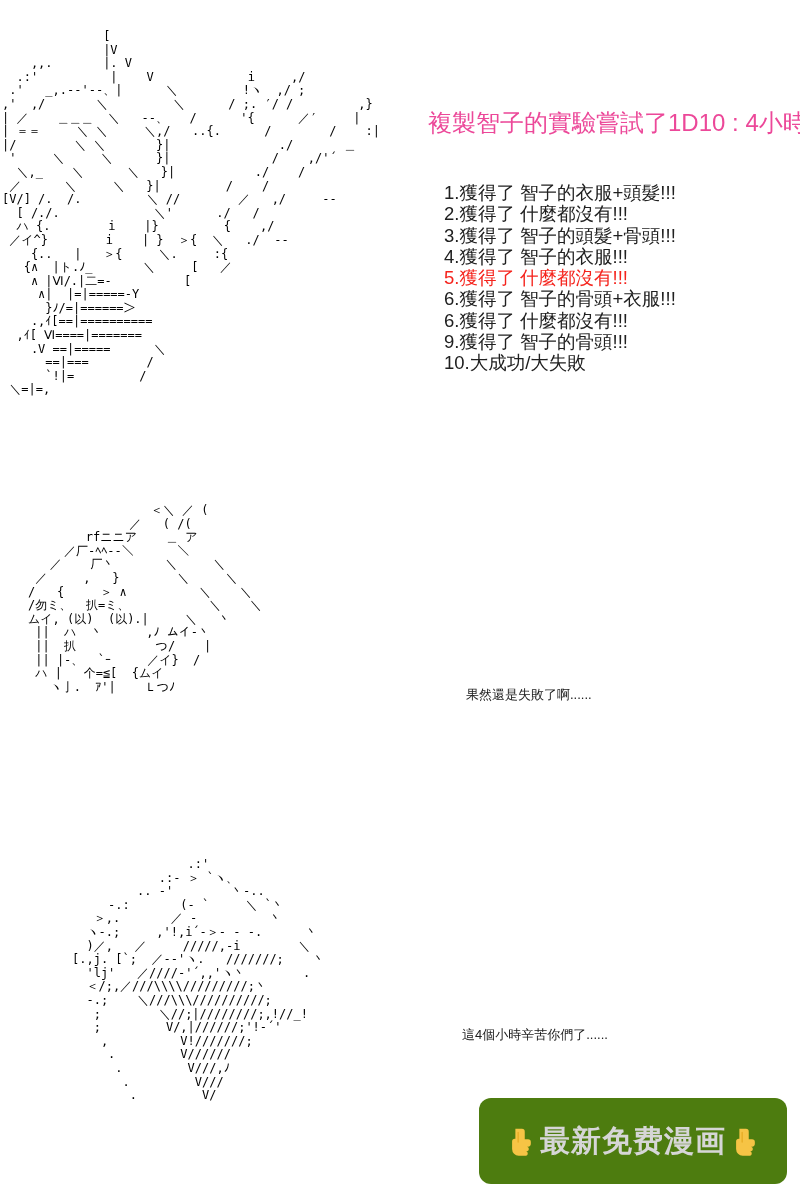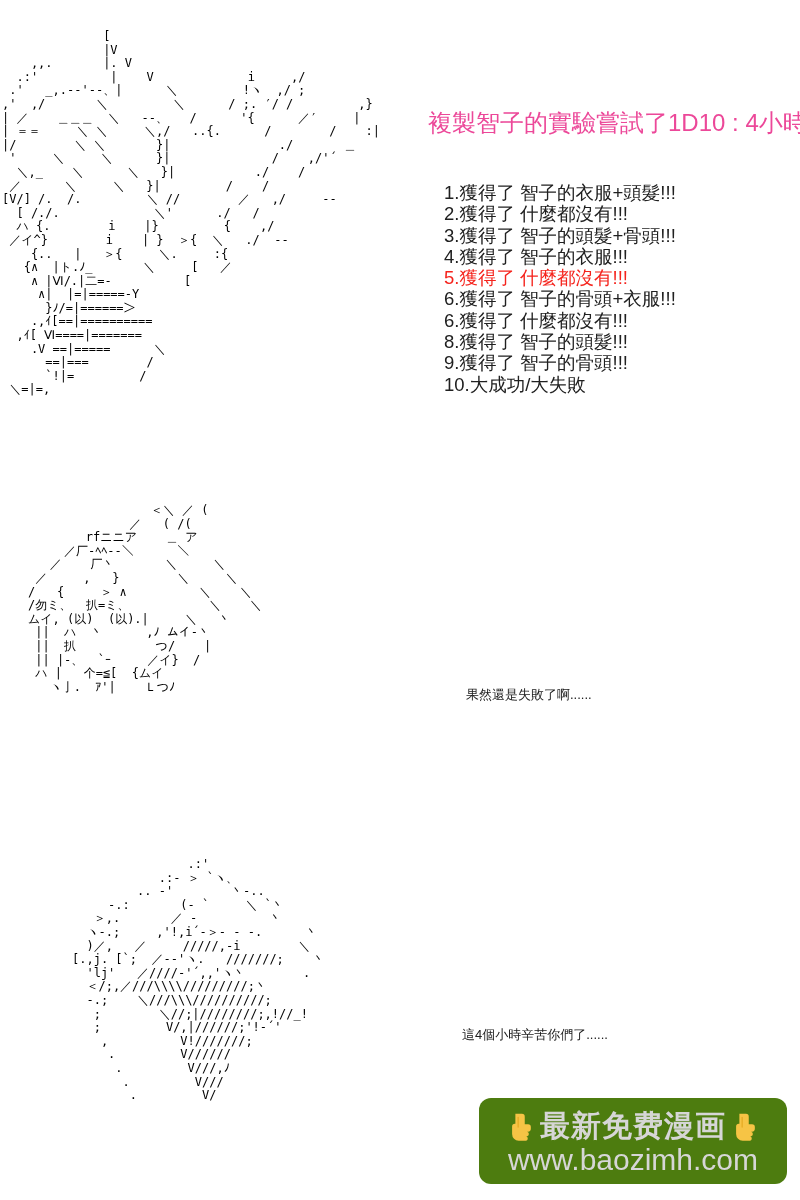--- a/index.html
+++ b/index.html
@@ -150,21 +150,20 @@
   <div class="head-line">複製智子的實驗嘗試了1D10 : 4小時</div>
 
   <div class="result-block">
     <span class="r-item">1.獲得了 智子的衣服+頭髮!!!</span>
     <span class="r-item">2.獲得了 什麼都沒有!!!</span>
     <span class="r-item">3.獲得了 智子的頭髮+骨頭!!!</span>
     <span class="r-item">4.獲得了 智子的衣服!!!</span>
     <span class="r-item hl">5.獲得了 什麼都沒有!!!</span>
     <span class="r-item">6.獲得了 智子的骨頭+衣服!!!</span>
     <span class="r-item">6.獲得了 什麼都沒有!!!</span>
-    <span class="r-item">8.獲得了 智子的頭髮!!!</span>
     <span class="r-item">9.獲得了 智子的骨頭!!!</span>
     <span class="r-item">10.大成功/大失敗</span>
   </div>
 
   <pre class="aa" id="aa-mid">                 ＜＼ ／ (
               ／   ( /(
         rfニニア    ＿ ア
      ／厂‐ﾍﾍ‐‐＼      ＼
    ／    厂丶       ＼     ＼
  ／     ,   }        ＼     ＼
@@ -213,16 +212,15 @@
       <span class="wm-cn">最新免费漫画</span>
       <span class="wm-hand">
         <svg width="30" height="30" viewBox="0 0 32 32" aria-hidden="true">
           <path d="M10 3 h7 a3 3 0 0 1 3 3 v8 h3.5 a3 3 0 0 1 3 3 v2 a3 3 0 0 1 -3 3 h-1
                    a2.6 2.6 0 0 1 0 5 h-1 a2.4 2.4 0 0 1 0 4.6 h-8
                    a7 7 0 0 1 -7 -7 v-8 a3 3 0 0 1 3 -3 h0.5 z" fill="#f6c445"></path>
           <path d="M13 7 v10" stroke="#e8ae28" stroke-width="1.6" stroke-linecap="round" fill="none"></path>
         </svg>
       </span>
     </div>
-    <div class="wm-url">www.baozimh.com</div>
   </div>
 
 </div>
 
 </body></html>

